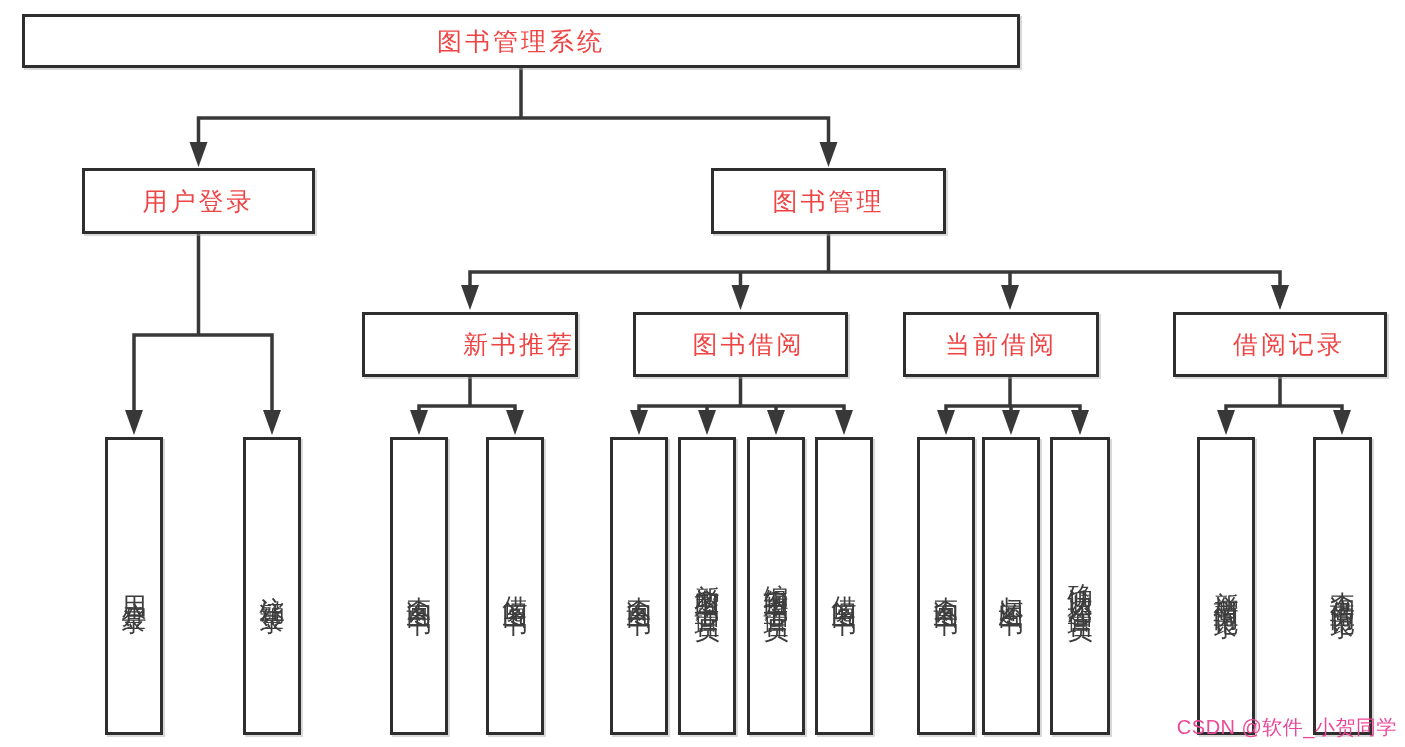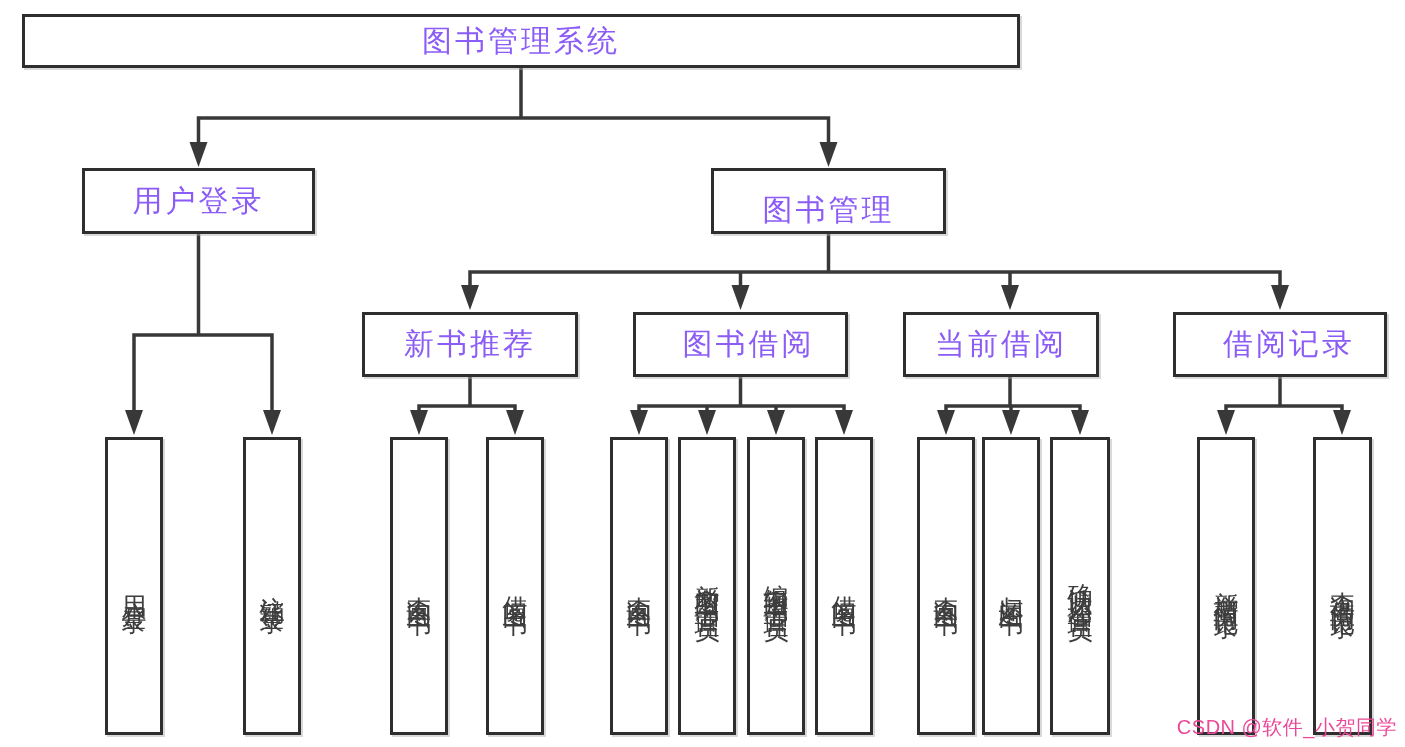--- a/index.html
+++ b/index.html
@@ -18,23 +18,23 @@
   }
   .hbox {
     position: absolute;
     box-sizing: border-box;
     background: #ffffff;
     border: 3px solid #2e2e2e;
     box-shadow: 2px 2px 0 rgba(170,170,170,0.45);
     display: flex;
     align-items: center;
     justify-content: center;
-    font-size: 30px;
+    font-size: 25px;
     letter-spacing: 3px;
-    color: #8b5cf6;
+    color: #ef4444;
     z-index: 1;
   }
   .vbox {
     position: absolute;
     box-sizing: border-box;
     width: 58px;
     height: 298px;
     top: 437px;
     background: #ffffff;
     border: 3px solid #2e2e2e;
@@ -122,25 +122,25 @@
     </g>
   </svg>
 
   <div class="hbox" style="left:22px; top:14px; width:998px; height:54px;">
     <span>图书管理系统</span>
   </div>
 
   <div class="hbox" style="left:82px; top:168px; width:233px; height:66px;">
     <span>用户登录</span>
   </div>
-  <div class="hbox" style="left:711px; top:168px; width:235px; height:66px;align-items:flex-end;">
+  <div class="hbox" style="left:711px; top:168px; width:235px; height:66px;">
     <span>图书管理</span>
   </div>
 
-  <div class="hbox" style="left:362px; top:312px; width:216px; height:65px;">
+  <div class="hbox" style="left:362px; top:312px; width:216px; height:65px;justify-content:flex-end;">
     <span>新书推荐</span>
   </div>
   <div class="hbox" style="left:633px; top:312px; width:215px; height:65px;padding-left:16px;">
     <span>图书借阅</span>
   </div>
   <div class="hbox" style="left:903px; top:312px; width:196px; height:65px;">
     <span>当前借阅</span>
   </div>
   <div class="hbox" style="left:1173px; top:312px; width:214px; height:65px;padding-left:18px;">
     <span>借阅记录</span>

